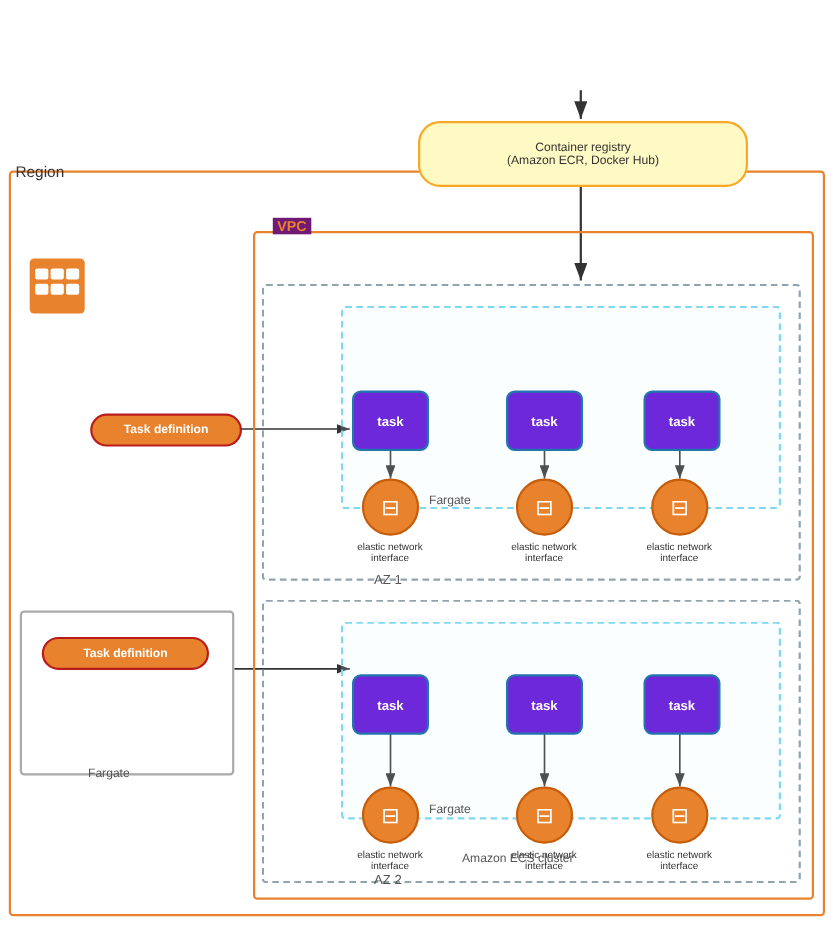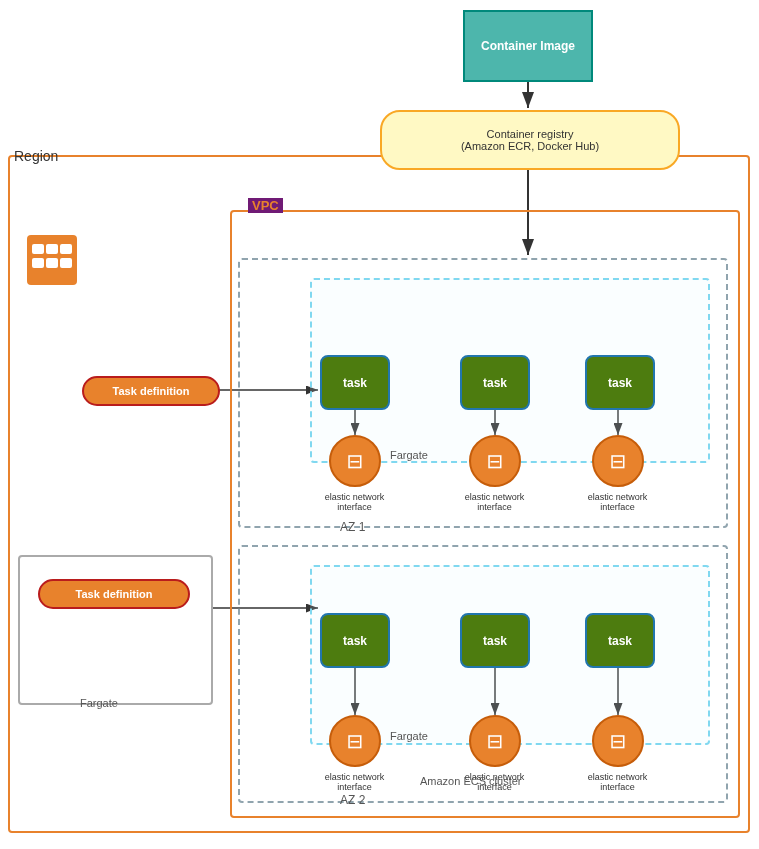--- a/index.html
+++ b/index.html
@@ -164,21 +164,21 @@
       left: 390px;
       font-size: 11px;
       color: #555;
     }
 
     
     .task-box {
       position: absolute;
       width: 70px;
       height: 55px;
-      background: #4d7c0f;
+      background: #6d28d9;
       border: 2px solid #2176ae;
       border-radius: 8px;
       display: flex;
       align-items: center;
       justify-content: center;
       font-size: 12px;
       color: #fff;
       font-weight: bold;
     }
 
@@ -301,23 +301,20 @@
 
     <line x1="618" y1="640" x2="618" y2="715" stroke="#333" stroke-width="1.5" marker-end="url(#arrowhead)"></line>
   </svg>
 
   <div class="region-box"></div>
   <span class="region-label">Region</span>
 
   <div class="vpc-box"></div>
   <span class="vpc-label">VPC</span>
 
-  <div class="container-image-box">
-    <span>Container Image</span>
-  </div>
 
   <div class="container-registry-box">
     <span style="white-space:pre-line;">Container registry
 (Amazon ECR, Docker Hub)</span>
   </div>
 
   <div class="ecs-icon">
     <svg width="60" height="60" viewBox="0 0 60 60">
       <rect x="5" y="5" width="50" height="50" rx="4" fill="#e8822c"></rect>
       <rect x="10" y="14" width="12" height="10" rx="2" fill="#fff"></rect>

